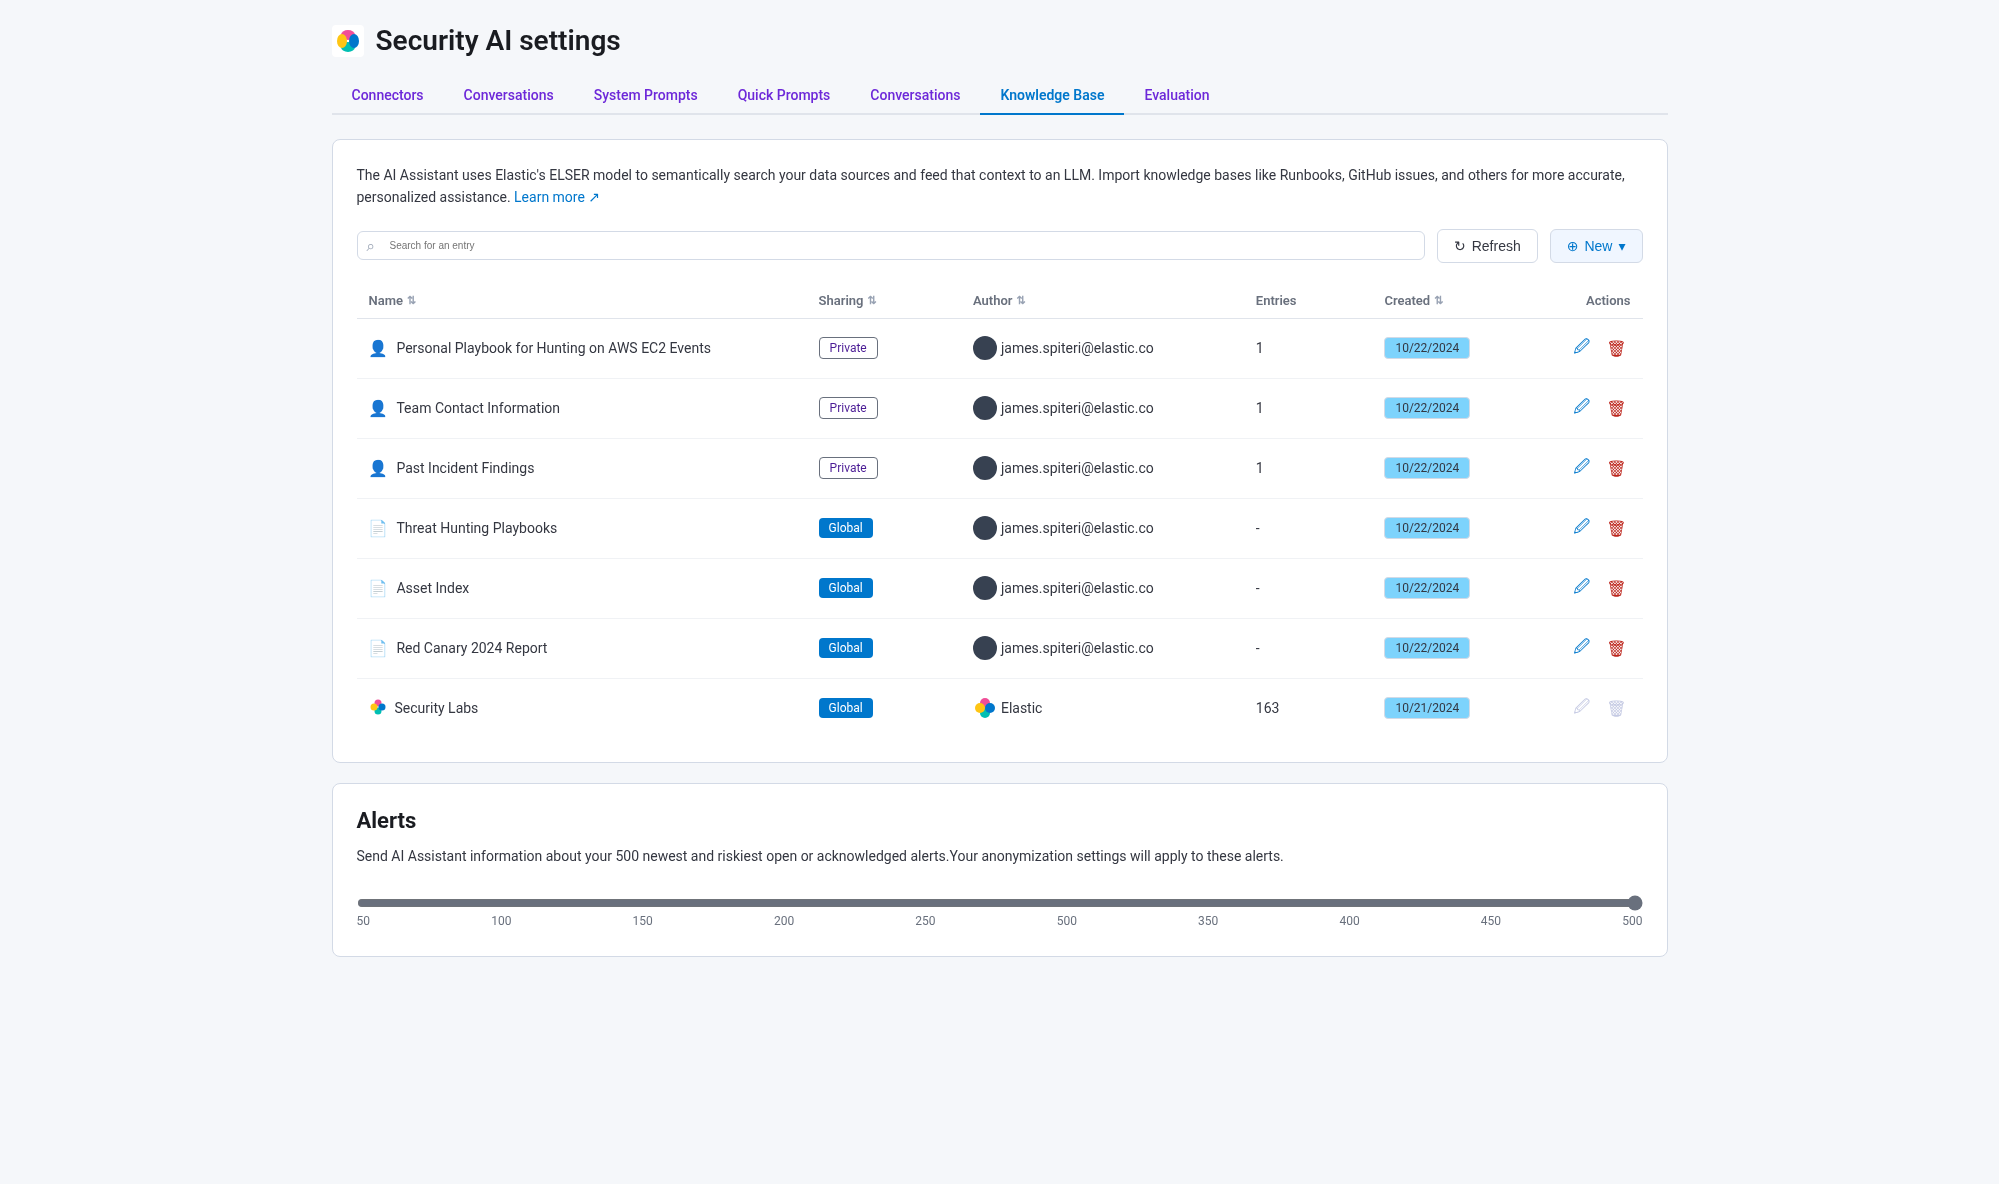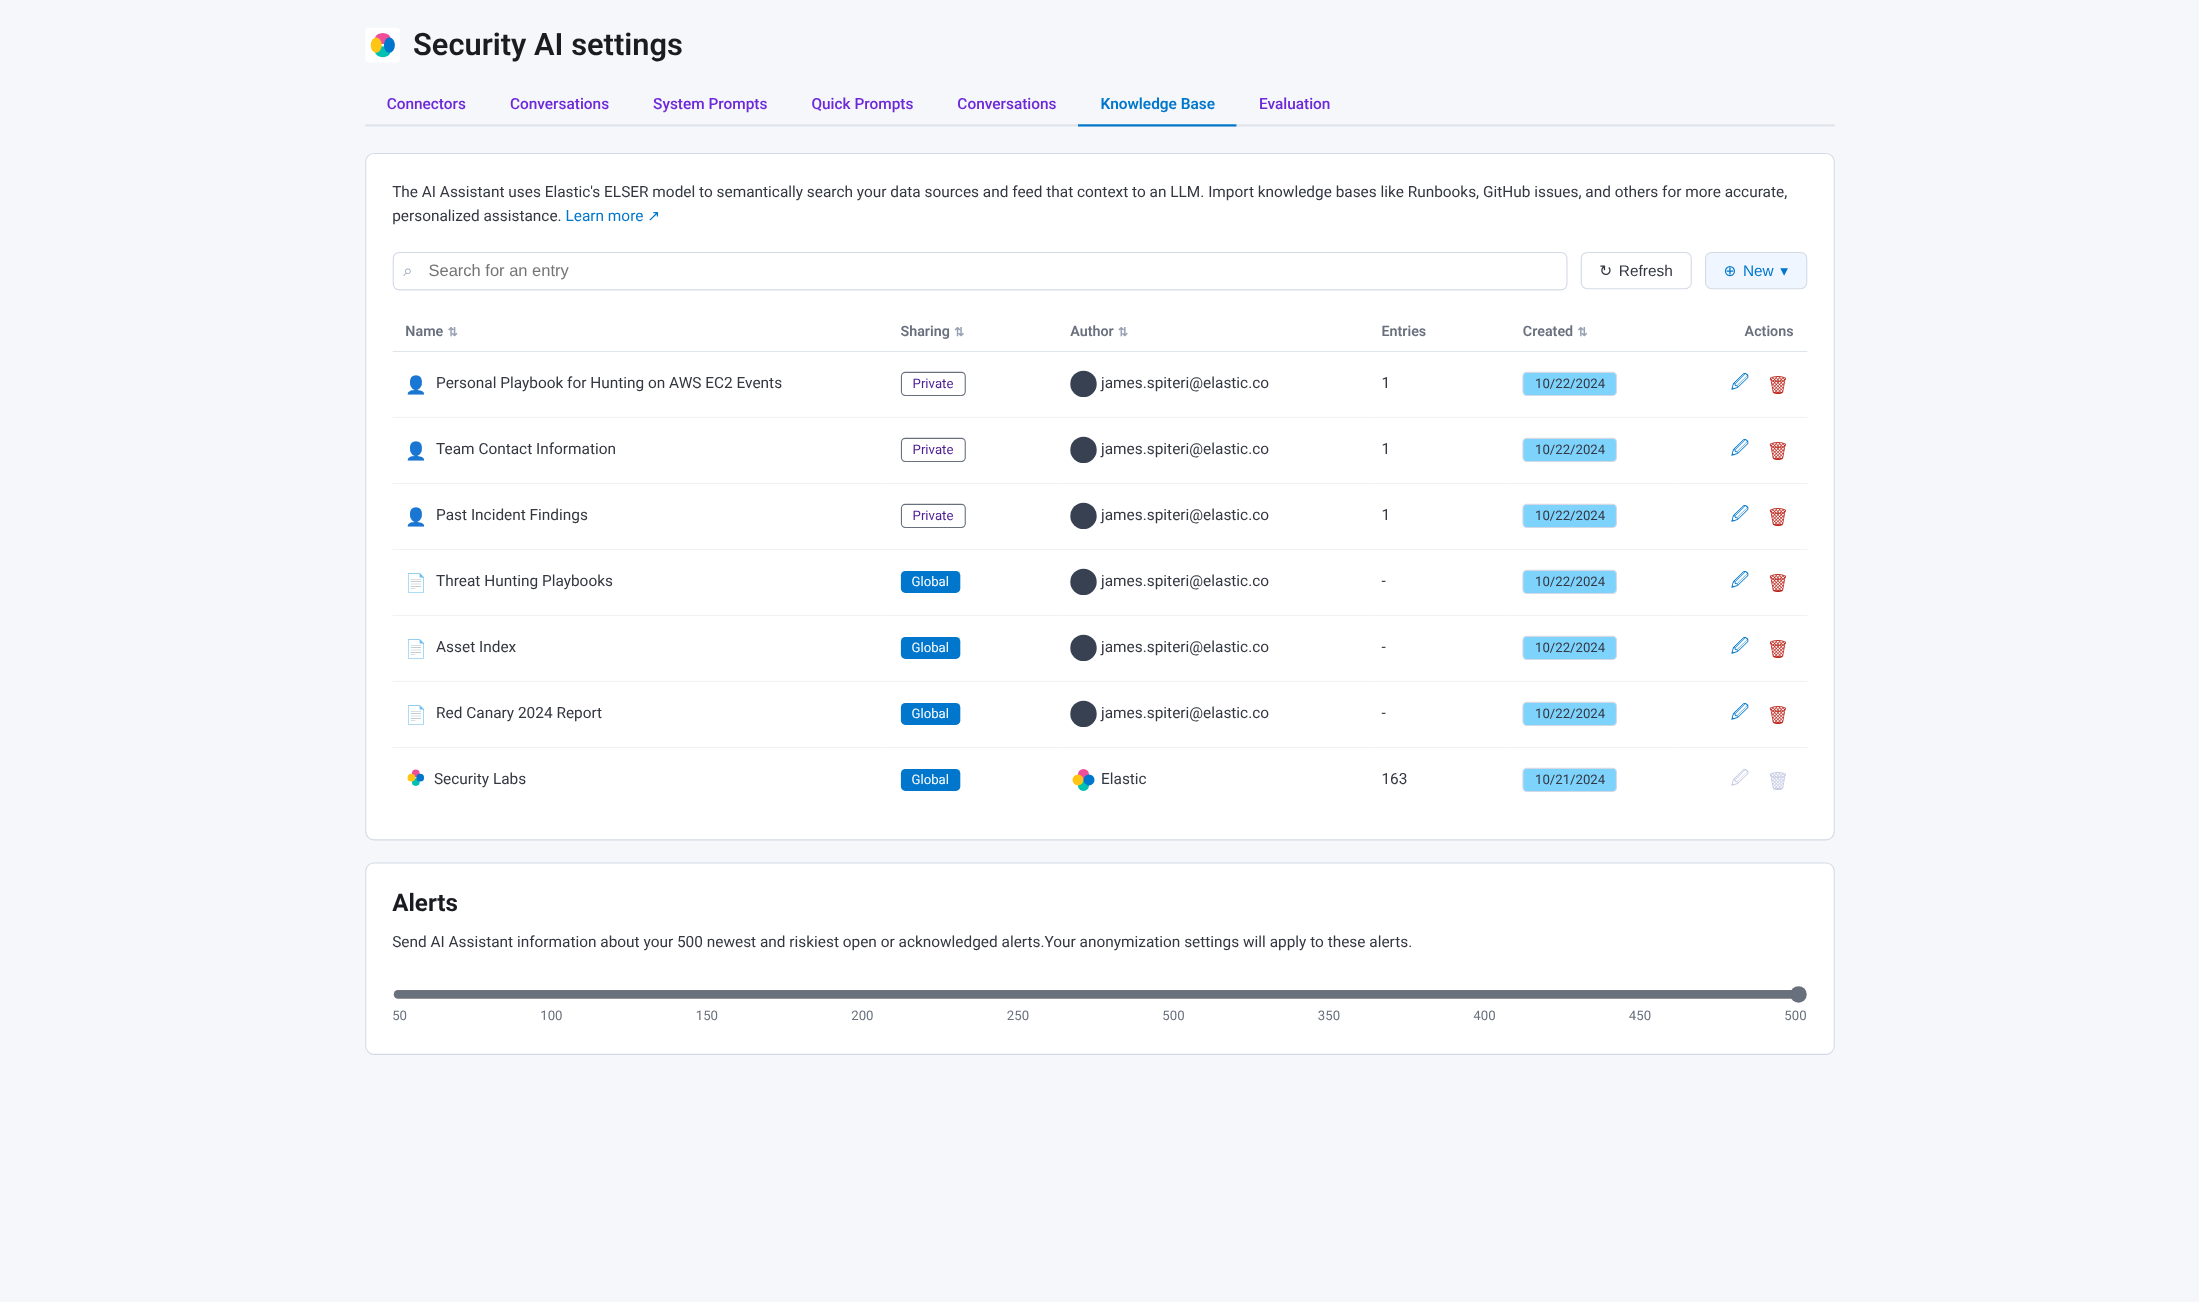--- a/index.html
+++ b/index.html
@@ -82,21 +82,21 @@
       top: 50%;
       transform: translateY(-50%);
       color: #98a2b3;
       font-size: 15px;
     }
     .search-input {
       width: 100%;
       padding: 8px 12px 8px 32px;
       border: 1px solid #d3dae6;
       border-radius: 6px;
-      font-size: 15px;
+      font-size: 10px;
       color: #343741;
       outline: none;
     }
     .btn-refresh {
       display: flex;
       align-items: center;
       gap: 6px;
       padding: 8px 16px;
       border: 1px solid #d3dae6;
       background: #fff;

